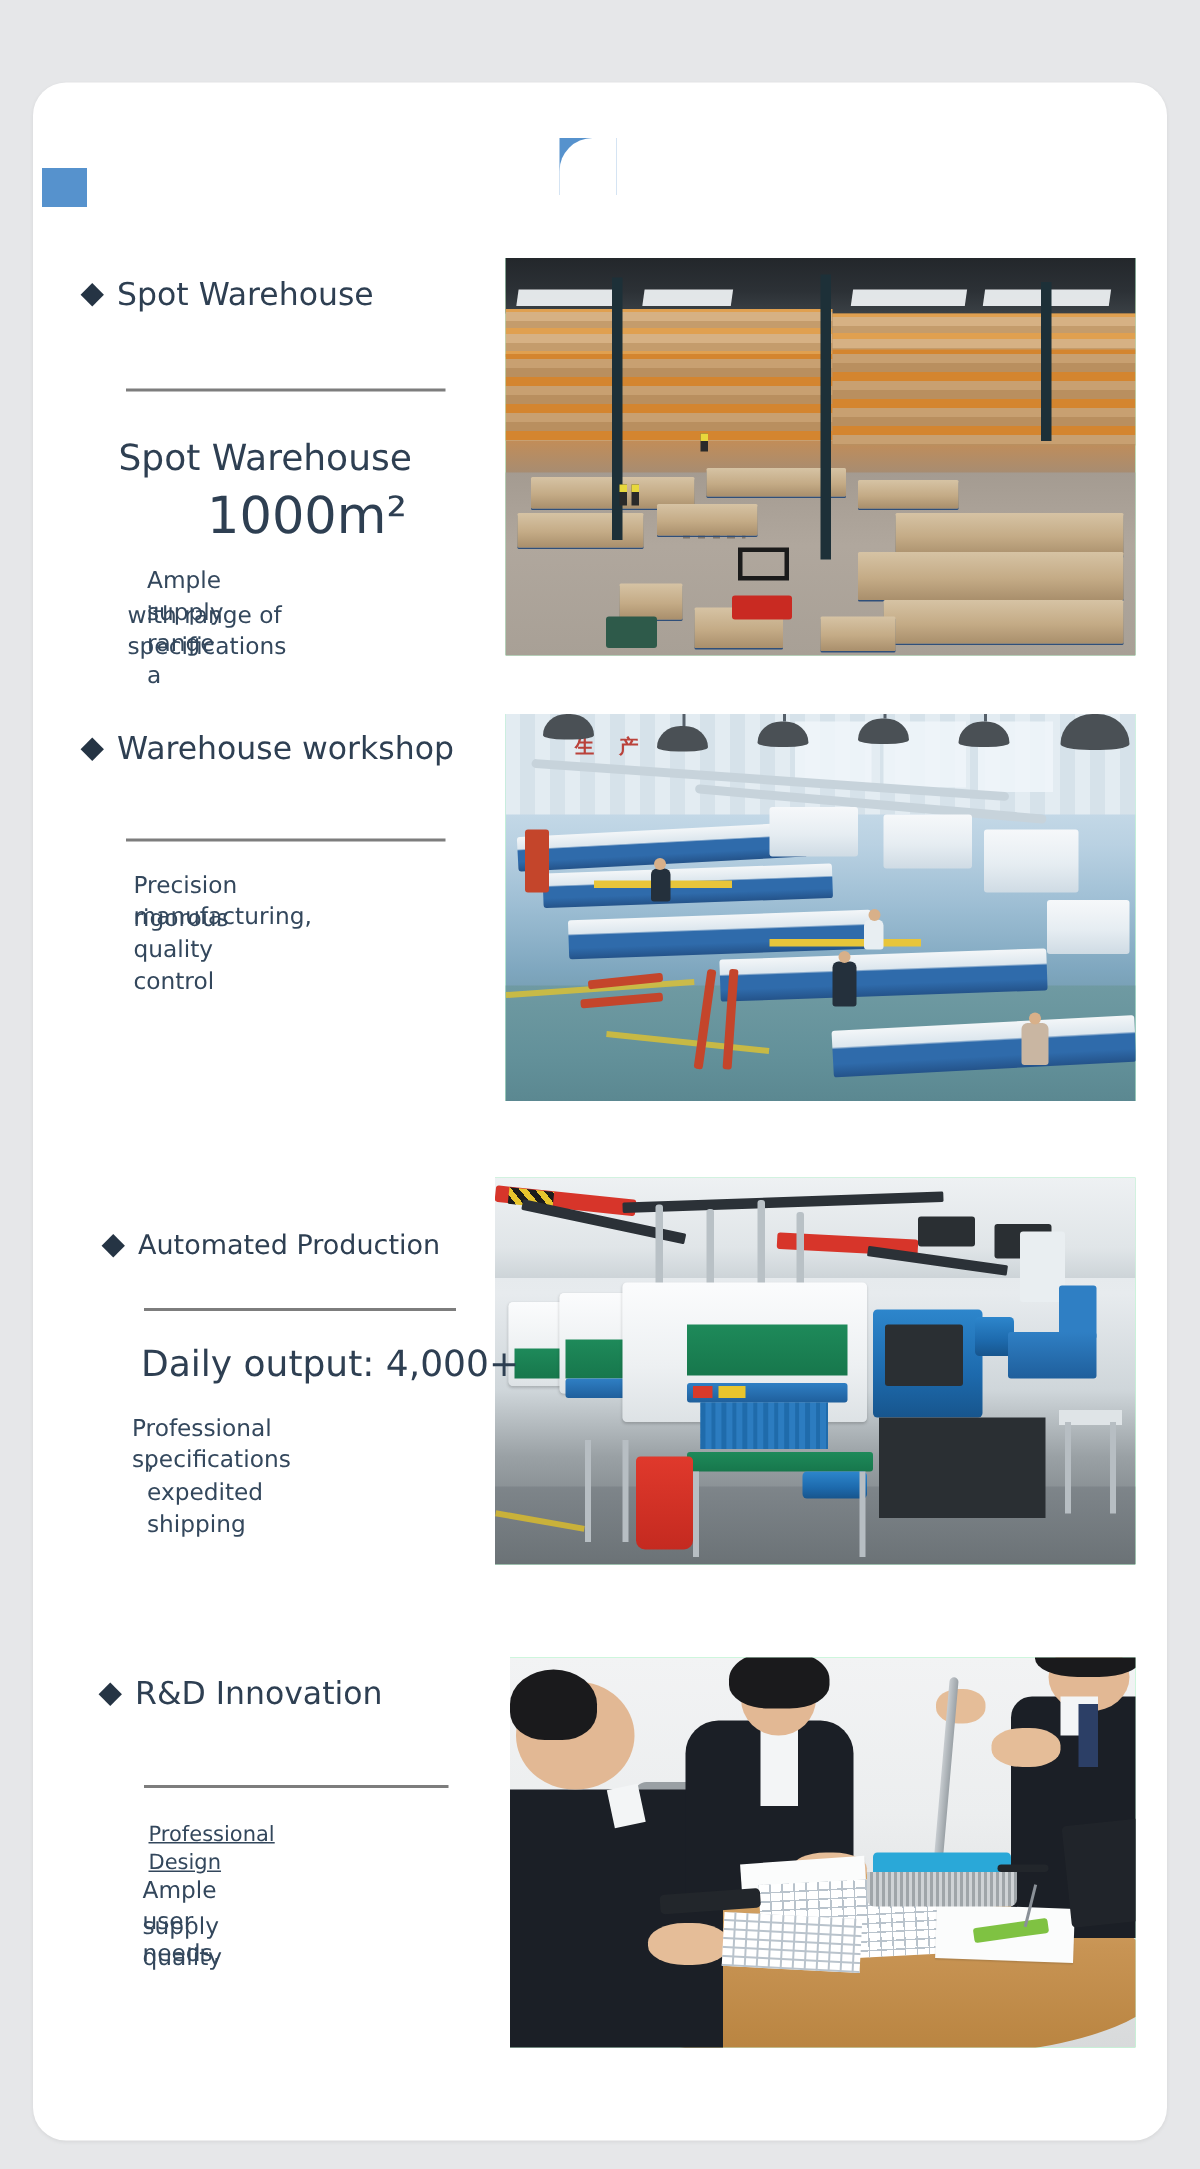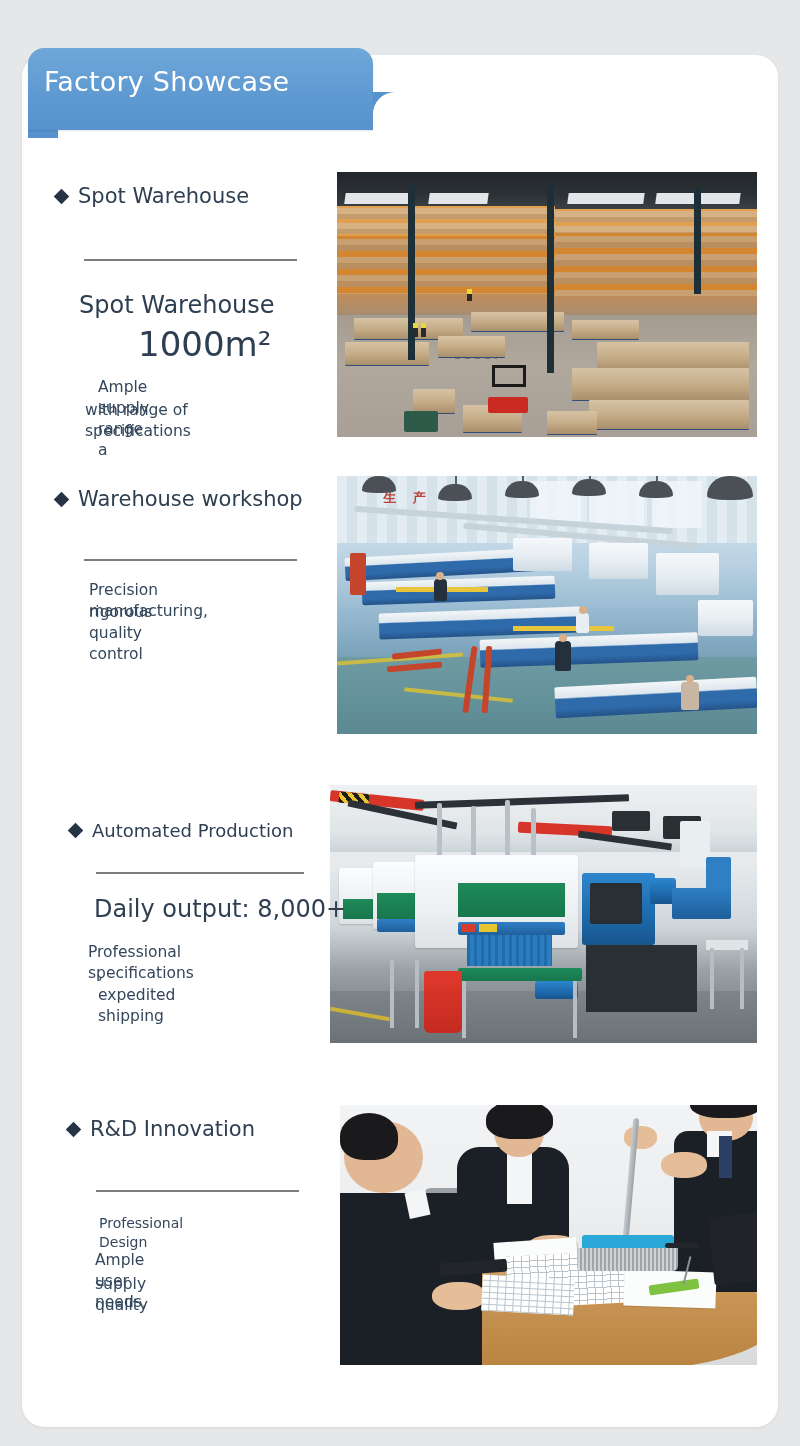--- a/index.html
+++ b/index.html
@@ -190,23 +190,20 @@
   .mt-hand{position:absolute;border-radius:45%;background:#e5bd98;}
 </style>
 </head>
 <body>
 
 <div class="page">
 
   <div class="card"></div>
 
   <div class="banner-foot"></div>
-  <div class="banner">
-    <div class="banner-title">Factory Showcase</div>
-  </div>
   <div class="banner-curve"></div>
 
   <div class="section">
 
     <div class="photo" style="left:337px;top:172px;width:420px;height:265px;">
       <div class="scene">
         <div class="wh-bg"></div>
         <div class="wh-roof"></div>
         <div class="wh-skylight" style="left:2%;width:16%;"></div>
         <div class="wh-skylight" style="left:22%;width:14%;"></div>
@@ -369,21 +366,21 @@
       </div>
     </div>
 
     <div class="head head-sm" style="left:70px;top:820px;">
       <span class="diamond"></span>
       <span class="head-text">Automated Production</span>
     </div>
 
     <div class="rule" style="left:96px;top:872px;width:208px;"></div>
 
-    <div class="big" style="left:94px;top:895px;">Daily output: 8,000+</div>
+    <div class="big" style="left:94px;top:895px;">Daily output: 4,000+</div>
     <div class="desc" style="left:88px;top:942px;">Professional specifications</div>
     <div class="desc" style="left:88px;top:964px;margin-left:10px;">, expedited shipping</div>
   </div>
 
   <div class="section">
 
     <div class="photo" style="left:340px;top:1105px;width:417px;height:260px;">
       <div class="scene">
         <div class="mt-bg"></div>
 
@@ -429,18 +426,18 @@
       </div>
     </div>
 
     <div class="head" style="left:68px;top:1117px;">
       <span class="diamond"></span>
       <span class="head-text">R&amp;D Innovation</span>
     </div>
 
     <div class="rule" style="left:96px;top:1190px;width:203px;"></div>
 
-    <div class="desc desc-sm" style="left:99px;top:1214px;">Professional Design</div>
+    <div class="desc desc-sm" style="left:99px;top:1214px;text-decoration:underline;">Professional Design</div>
     <div class="desc" style="left:95px;top:1250px;">Ample user needs,</div>
     <div class="desc" style="left:95px;top:1274px;">supply quality</div>
   </div>
 
 </div>
 
 </body></html>

